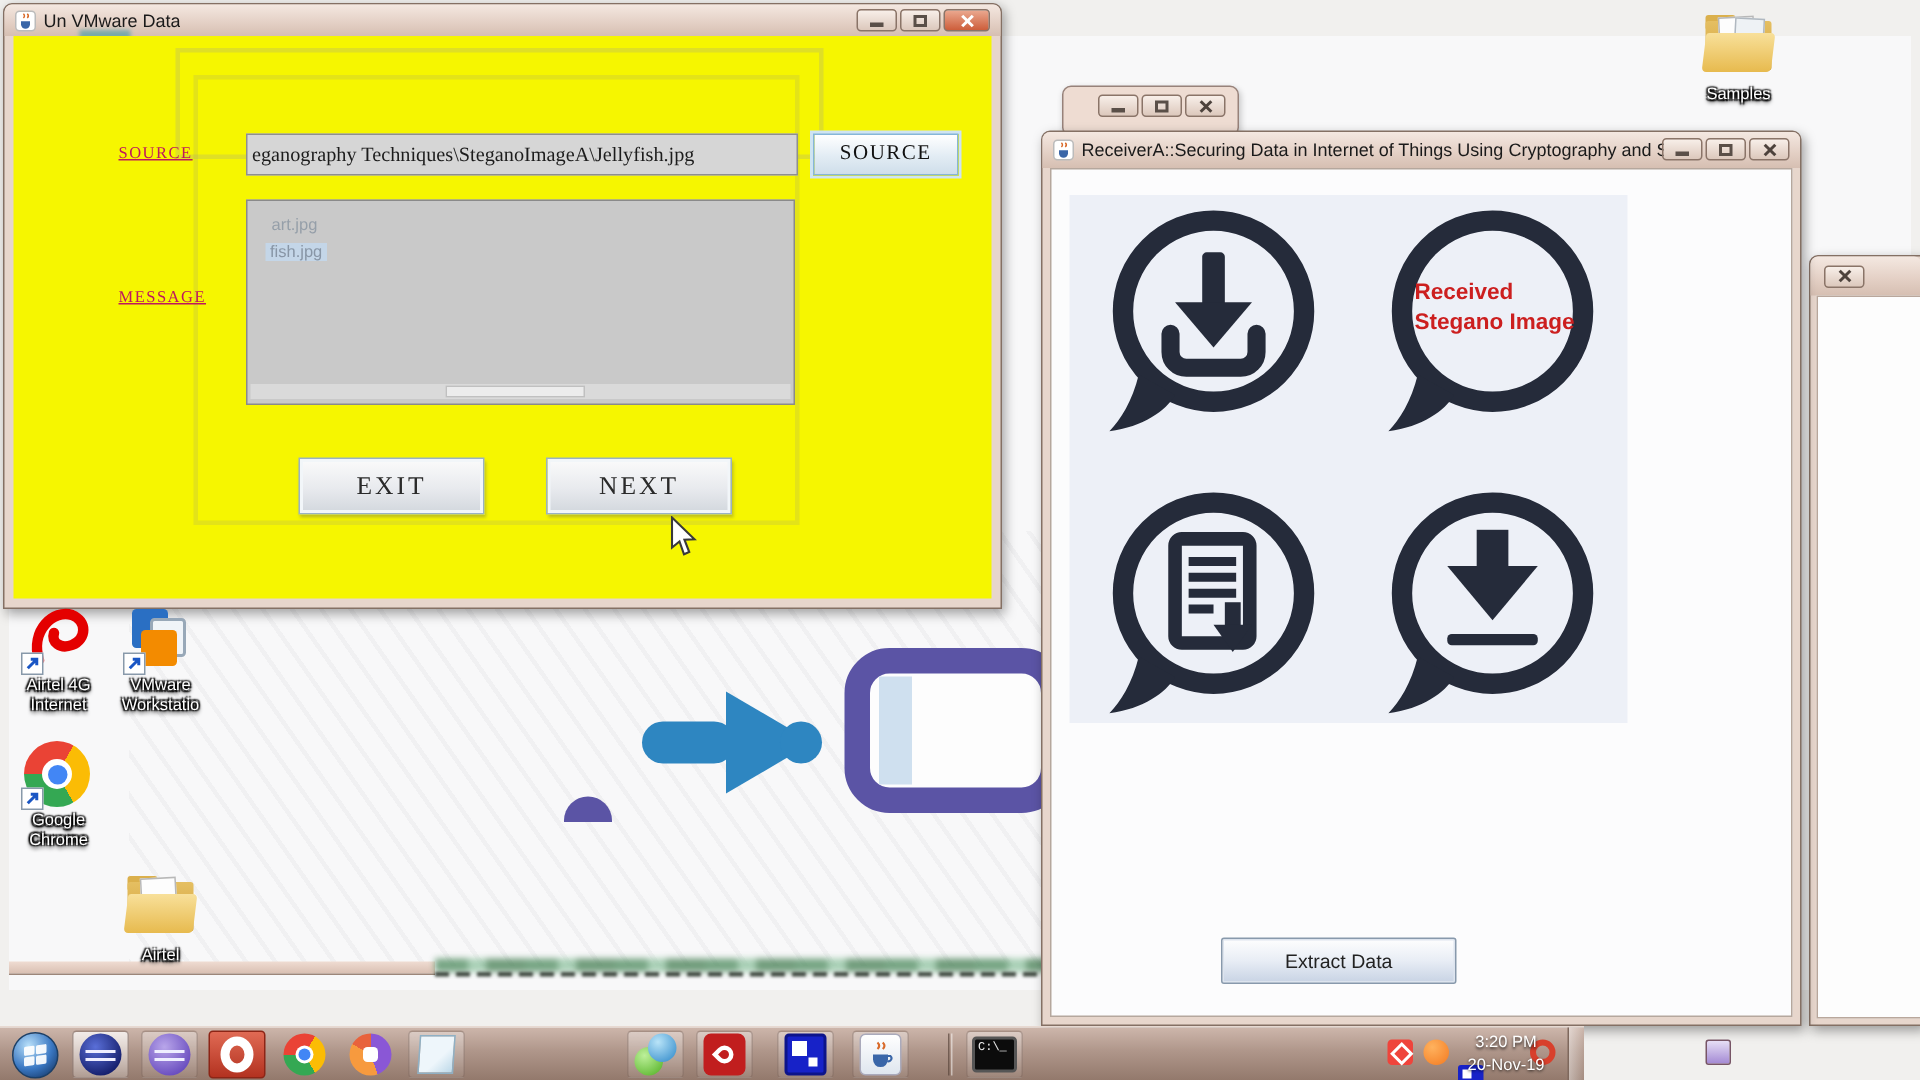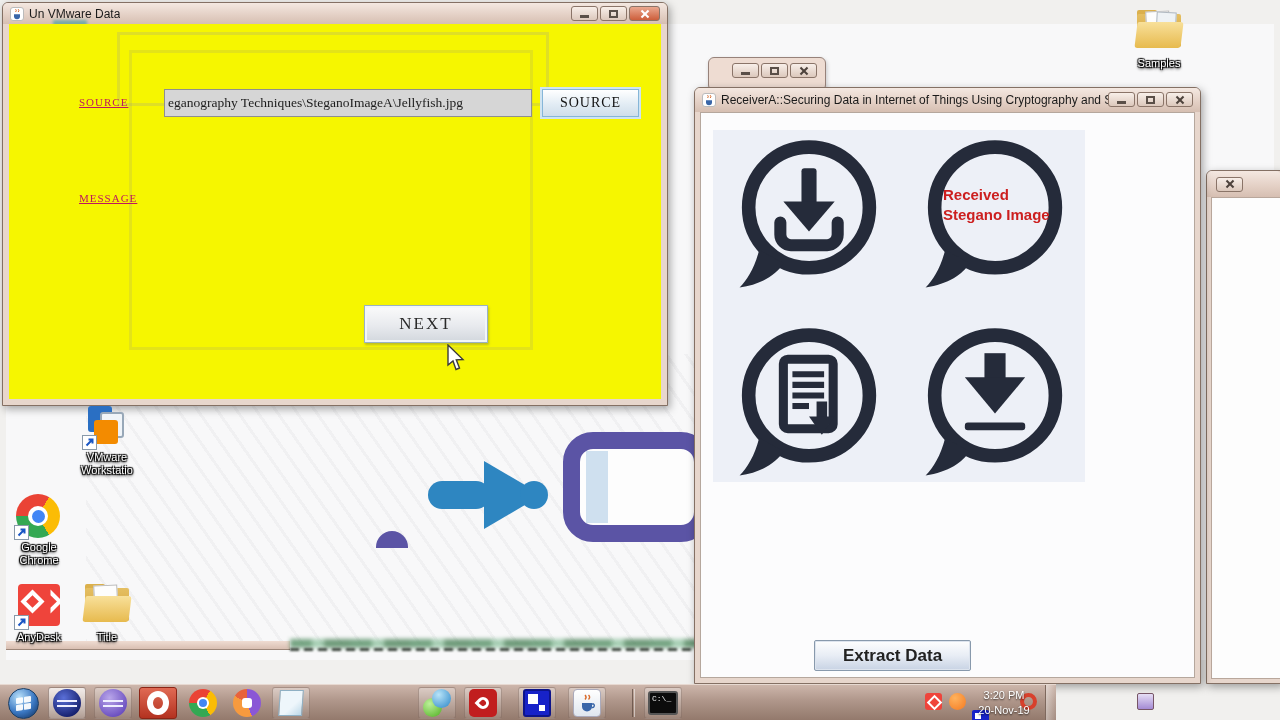--- a/index.html
+++ b/index.html
@@ -93,22 +93,22 @@
   #receiver-window .titlebar { height:24px; }
   #receiver-window .capgroup { top:4px; }
   #receiver-content { position:absolute; left:5px; top:24px; right:5px; bottom:5px; background:#fcfcfd;
                       border:1px solid #b5a79d; }
   #icon-panel { position:absolute; left:12px; top:17px; width:372px; height:352px; background:#edf0f7;padding-left:25px; }
   .circle-icon { position:absolute; width:166px; height:166px; }
   #received-text { position:absolute; left:230px; top:55px; width:132px; color:#cc1f1f; font-weight:bold;
                    font-size:15px; line-height:1.3; white-space:pre-line; }
   #extract-button { position:absolute; left:113px; top:512px; width:157px; height:31px;
                     background:linear-gradient(#fefefe,#e8edf5 50%,#c8d3e4); border:1px solid #8899ac;
-                    box-shadow:0 0 0 1px #dde4ee inset; border-radius:2px; font-size:17px; font-weight:bold;
-                    color:#222; display:flex; align-items:center; justify-content:center;margin-top:15px; }
+                    box-shadow:0 0 0 1px #dde4ee inset; border-radius:2px; font-size:13px; font-weight:normal;
+                    color:#222; display:flex; align-items:center; justify-content:center; }
 
   
   .dicon { position:absolute; width:66px; text-align:center; }
   .dicon .art { position:relative; width:46px; height:44px; margin:0 auto; }
   .dlabel { margin-top:3px; font-size:11px; line-height:1.15; color:#fff;
             text-shadow:1px 1px 1px #000, -1px 1px 1px #000, 1px -1px 1px #000, -1px -1px 1px #000, 0 2px 3px #000; }
   .sc-arrow { position:absolute; left:-2px; bottom:-2px; width:15px; height:15px; background:#fff;
               border:1px solid #8899aa; z-index:3; display:flex; align-items:center; justify-content:center; }
   .folder { position:relative; width:46px; height:40px; margin:0 auto; }
   .folder .tab { position:absolute; left:1px; top:0; width:20px; height:9px; background:#dbb04c; border-radius:2px 2px 0 0; }
@@ -343,25 +343,46 @@
     </div>
     <div id="stegano-client">
       <div class="ghost-box" style="left:108px; top:8px; width:432px; height:74px;"></div>
       <div class="ghost-box" style="left:120px; top:26px; width:404px; height:300px; border-color:rgba(170,170,100,.25);"></div>
 
       <div class="field-label" style="left:70px; top:72px;">SOURCE</div>
       <div id="source-field">eganography Techniques\SteganoImageA\Jellyfish.jpg</div>
       <div id="browse-button">SOURCE</div>
 
       <div class="field-label" style="left:70px; top:168px;">MESSAGE</div>
-
+      <div id="message-area">
+        <div class="ghost-line" style="left:16px; top:10px;">art.jpg</div>
+        <div class="ghost-line sel" style="left:12px; top:28px;">fish.jpg</div>
+        <div id="message-scrollbar">
+            <div class="thumb"></div>
+          </div>
+      </div>
+
+      <div class="big-btn" style="left:190px; top:281px;">EXIT</div>
       <div class="big-btn" style="left:355px; top:281px;">NEXT</div>
     </div>
   </div>
 
+  <div class="dicon" style="left:6px; top:404px;">
+    <div class="art">
+      <svg width="46" height="44" viewBox="0 0 46 44">
+        <path d="M10 36 C 4 16, 20 2, 32 6 C 42 10, 42 22, 32 26 C 24 29, 18 24, 20 18" stroke="#e40000" stroke-width="7" fill="none" stroke-linecap="round"></path>
+      </svg>
+      <span class="sc-arrow">
+          <svg width="11" height="11">
+            <path d="M2.5 8.5 L8.5 2.5 M4.5 2.5 h4 v4" stroke="#1a56c4" stroke-width="2" fill="none"></path>
+          </svg>
+        </span>
+    </div>
+    <div class="dlabel">Airtel 4G Internet</div>
+  </div>
 
   <div class="dicon" style="left:74px; top:404px;">
     <div class="art">
       <div class="vmware-art">
           <div class="s1"></div>
           <div class="s2"></div>
           <div class="s3"></div>
         </div>
       <span class="sc-arrow">
           <svg width="11" height="11">
@@ -381,45 +402,31 @@
       <span class="sc-arrow">
           <svg width="11" height="11">
             <path d="M2.5 8.5 L8.5 2.5 M4.5 2.5 h4 v4" stroke="#1a56c4" stroke-width="2" fill="none"></path>
           </svg>
         </span>
     </div>
     <div class="dlabel">Google Chrome</div>
   </div>
 
 
-  <div class="dicon" style="left:6px; top:584px;">
-    <div class="art">
-      <div class="anydesk-sq">
-          <div class="d1"></div>
-          <div class="d2"></div>
-        </div>
-      <span class="sc-arrow">
-          <svg width="11" height="11">
-            <path d="M2.5 8.5 L8.5 2.5 M4.5 2.5 h4 v4" stroke="#1a56c4" stroke-width="2" fill="none"></path>
-          </svg>
-        </span>
-    </div>
-    <div class="dlabel">AnyDesk</div>
-  </div>
 
   <div class="dicon" style="left:74px; top:584px;">
     <div class="art">
       <div class="folder">
         <div class="tab"></div>
           <div class="back"></div>
           <div class="paper"></div>
           <div class="front"></div>
       </div>
     </div>
-    <div class="dlabel">Title</div>
+    <div class="dlabel">Airtel</div>
   </div>
 
   <div id="taskbar">
     <div class="tbtn" style="left:4px;">
       <div class="orb">
           <div class="flag">
             <i></i>
             <i></i>
             <i></i>
             <i></i>

